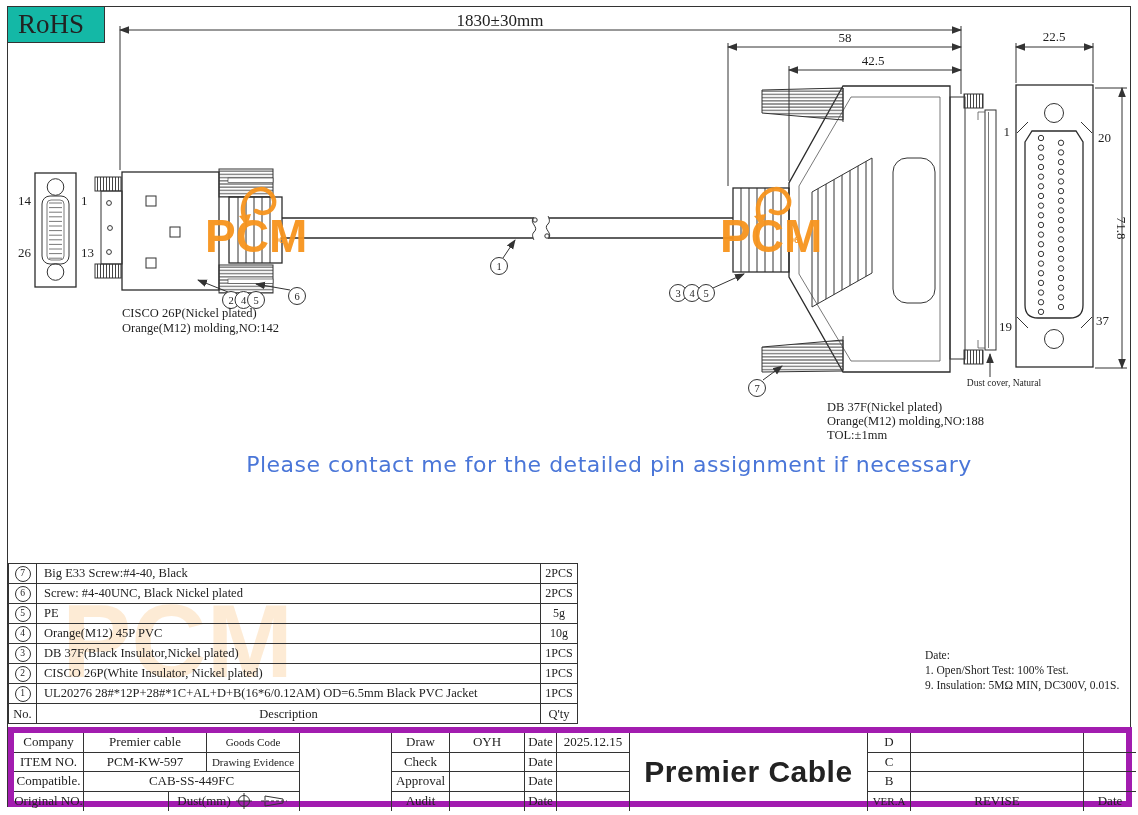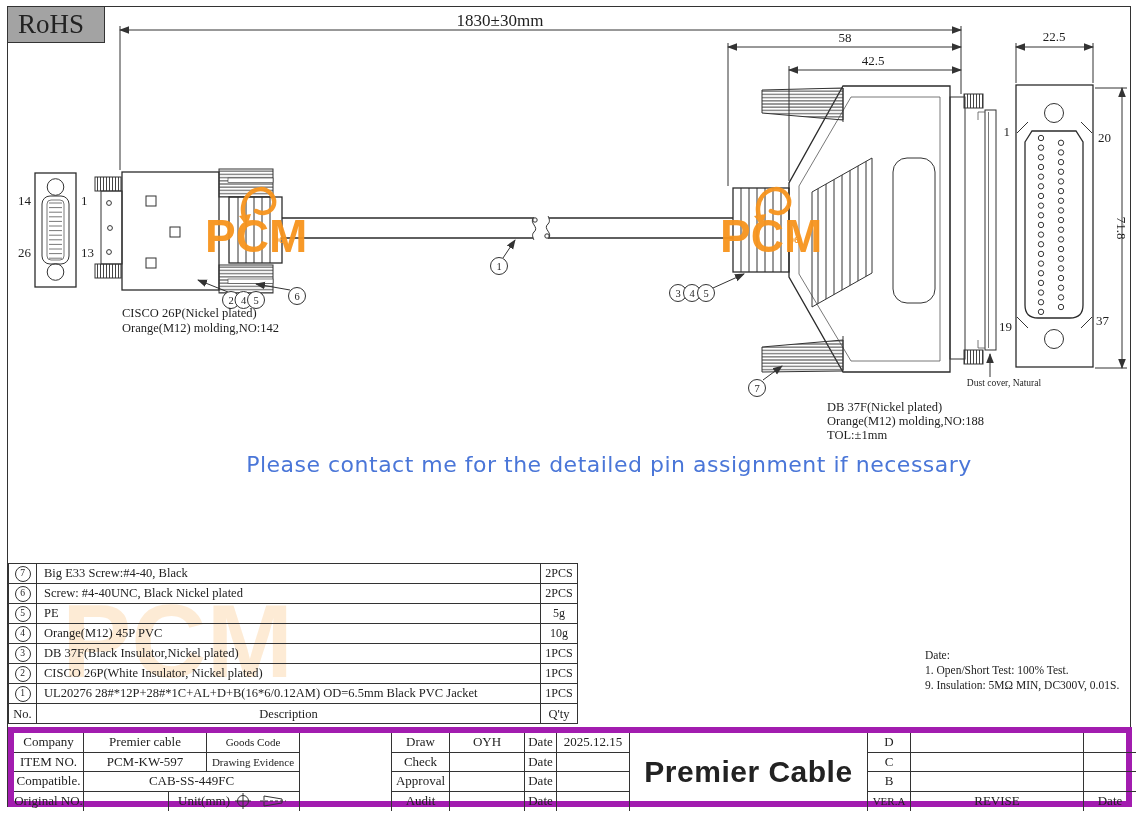--- a/index.html
+++ b/index.html
@@ -2,21 +2,21 @@
 <html><head>
 <meta charset="utf-8">
 <style>
   html,body{margin:0;padding:0;background:#fff;}
   #page{position:relative;width:1138px;height:815px;background:#fff;overflow:hidden;
         font-family:"Liberation Serif",serif;color:#222;}
   .abs{position:absolute;}
   
   #frame{left:7px;top:6px;width:1122px;height:799px;border:1px solid #333;}
   #rohs{left:8px;top:7px;width:86px;height:35px;border:1px solid #333;border-left:none;border-top:none;
-        font-size:27px;line-height:34px;padding-left:10px;background:#a3a3a3;}
+        font-size:27px;line-height:34px;padding-left:10px;background:#14b8a6;}
   
   #drw{left:0;top:0;}
   .ln{stroke:#333;fill:none;stroke-width:1;}
   .lt{stroke:#555;fill:none;stroke-width:.8;}
   .ln2{stroke:#2b2b2b;fill:none;stroke-width:1.3;}
   .fw{fill:#fff;stroke:#333;stroke-width:1;}
   .hb{fill:url(#hh);stroke:#333;stroke-width:1;}
   .kn{fill:url(#kv);stroke:#333;stroke-width:1;}
   .dim{stroke:#333;stroke-width:1;fill:none;}
   .co{fill:#fff;stroke:#333;stroke-width:1;}
@@ -380,21 +380,21 @@
     <div class="c" style="grid-area:3/7"></div>
     <div class="c" style="grid-area:3/8">Date</div>
     <div class="c" style="grid-area:3/9"></div>
     <div class="c" style="grid-area:3/11">B</div>
     <div class="c" style="grid-area:3/12"></div>
     <div class="c nr" style="grid-area:3/13"></div>
 
     <div class="c nb" style="grid-area:4/1">Original NO.</div>
     <div class="c nb" style="grid-area:4/2"></div>
     <div class="c nb" style="grid-area:4/3/5/5">
-      <span>Unit(mm)</span>
+      <span>Dust(mm)</span>
       <svg class="usym" width="56" height="18" viewBox="0 0 56 18">
         <circle cx="9" cy="9" r="5.5" fill="none" stroke="#333"></circle>
         <path d="M9,1 V17 M1,9 H17" stroke="#333" fill="none"></path>
         <path d="M30,4 L48,7 L48,11 L30,14 Z" fill="none" stroke="#333"></path>
         <path d="M26,9 H52" stroke="#333" stroke-dasharray="3,2"></path>
       </svg>
     </div>
     <div class="c nb" style="grid-area:4/6">Audit</div>
     <div class="c nb" style="grid-area:4/7"></div>
     <div class="c nb" style="grid-area:4/8">Date</div>

